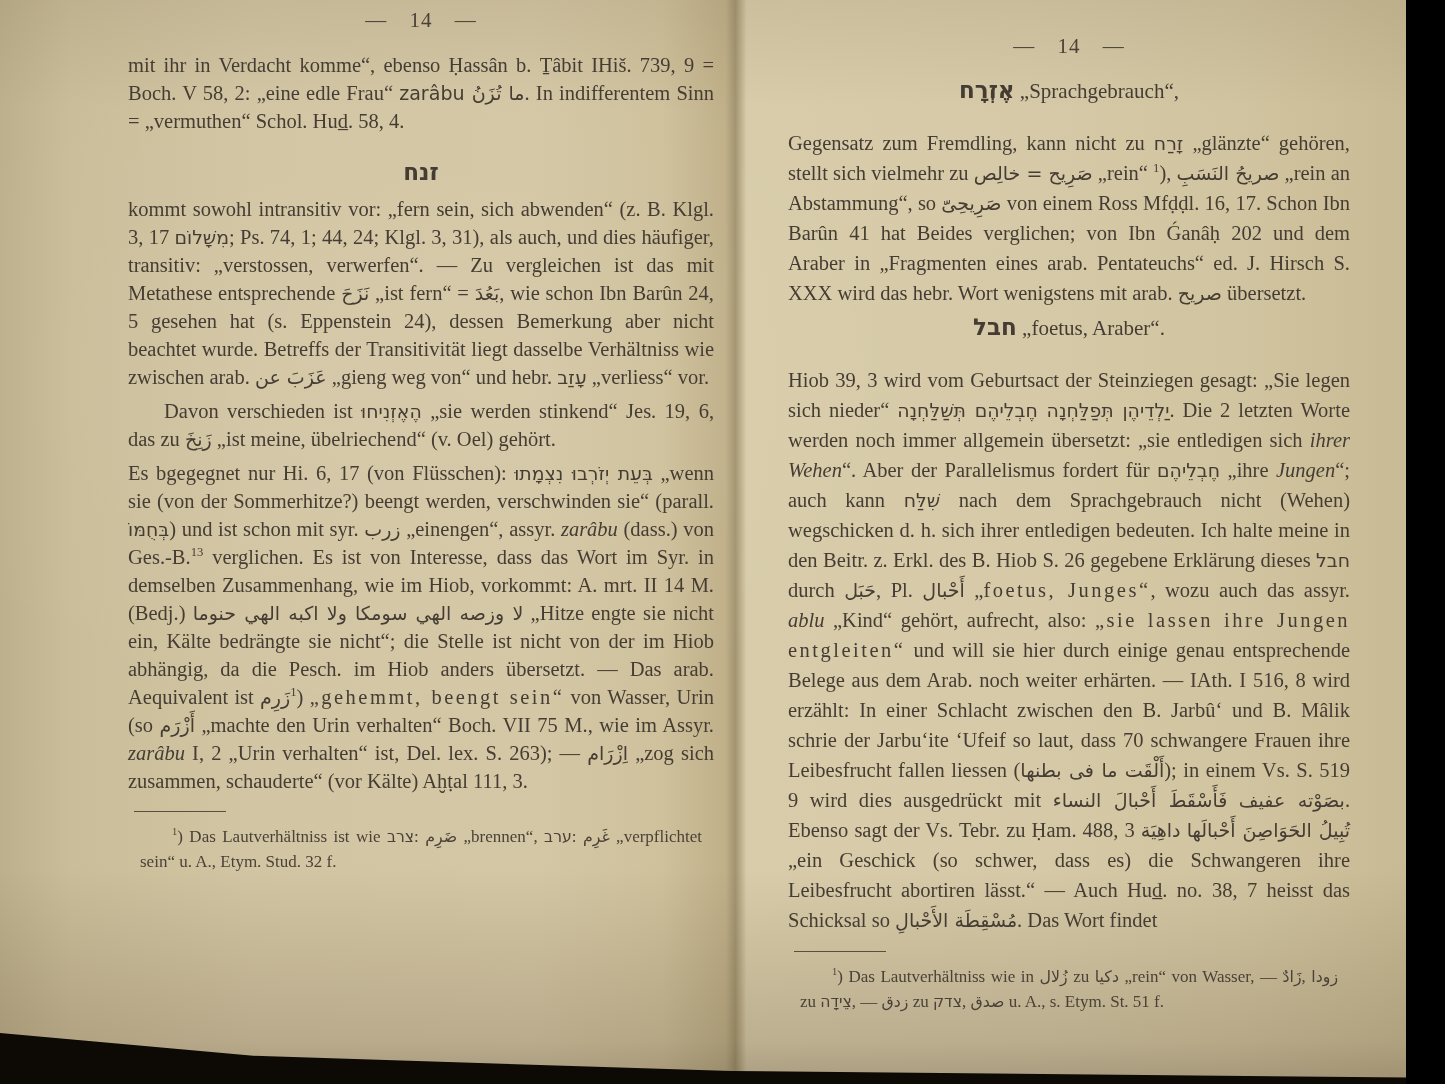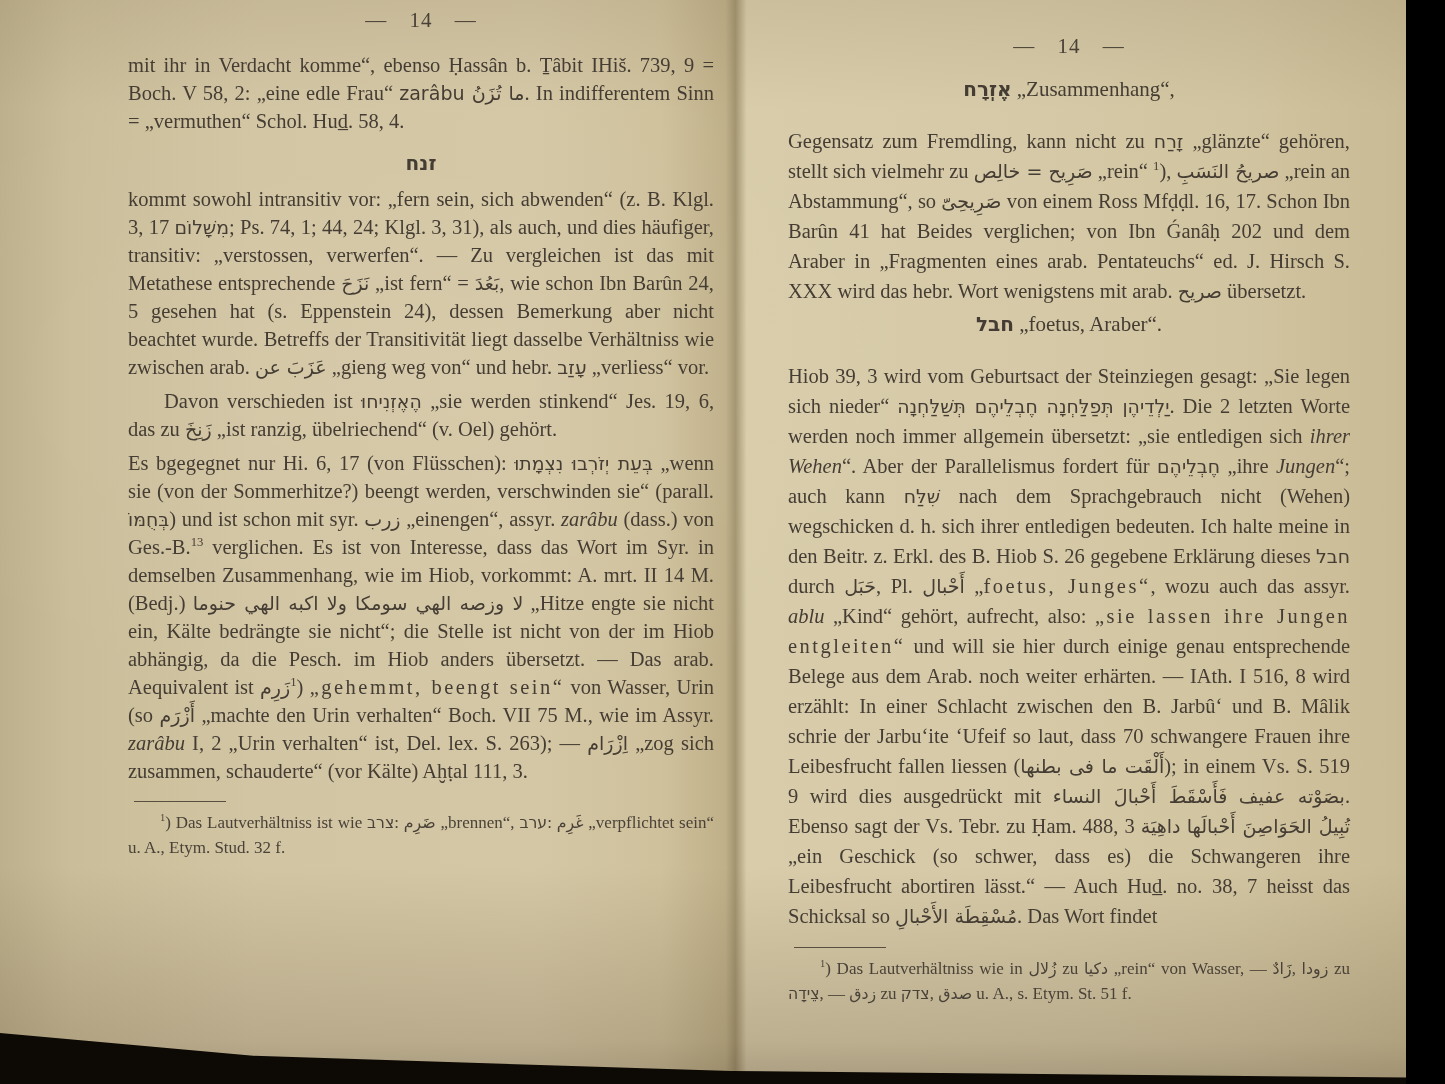--- a/index.html
+++ b/index.html
@@ -29,65 +29,65 @@
   .page-header{
     text-align:center;font-size:21px;word-spacing:16px;letter-spacing:1px;
     margin-bottom:18px;color:#4a4136;
   }
   .blk{margin:0;}
   .para{
     text-align:justify;font-size:20.5px;line-height:28px;margin:0 0 6px 0;
   }
   .col-right .para{line-height:30px;margin-top:24px;}
   .para.indent{text-indent:36px;}
-  .heading{text-align:center;margin:16px 0 9px 0;font-size:21px;}
+  .heading{text-align:center;margin:24px 0 9px 0;font-size:21px;}
   .col-right .heading{margin:6px 0 10px 0;}
   .rule{border:0;border-top:1.5px solid #5a4e40;width:92px;margin:16px 0 8px 6px;}
   .footnote{
-    text-align:justify;font-size:17px;line-height:25px;text-indent:32px;margin:0;
+    text-align:justify;font-size:17px;line-height:25px;text-indent:32px;margin:12px;
     color:#4a4238;
   }
   .seg{data:none;}
   .seg.n{}
   .seg.i{font-style:italic;}
   .seg.sp{letter-spacing:2.5px;}
   .seg.sup{vertical-align:super;font-size:0.62em;line-height:0;}
   .seg.ar{
     font-family:"DejaVu Sans","DejaVu Serif",sans-serif;
     font-size:0.93em;unicode-bidi:isolate;direction:rtl;
   }
   .seg.he{
     font-family:"DejaVu Sans","DejaVu Serif",sans-serif;
     font-size:0.92em;unicode-bidi:isolate;
   }
   .seg.hw{
     font-family:"DejaVu Sans","DejaVu Serif",sans-serif;
-    font-weight:bold;font-size:20px;unicode-bidi:isolate;
+    font-weight:bold;font-size:23px;unicode-bidi:isolate;
   }
 </style>
 </head>
 <body>
 
 <div class="photo">
   <div class="paper"></div>
 
   <div class="page-col col-left">
     <div class="page-header">— 14 —</div>
   <div class="blk para"><span class="seg n">mit ihr in Verdacht komme“, ebenso Ḥassân b. Ṯâbit IHiš. 739, 9 = Boch. V 58, 2: „eine edle Frau“ </span><span class="seg ar">ما تُزَنُ zarâbu</span><span class="seg n">.  In indifferentem Sinn = „vermuthen“ Schol. Hud̲. 58, 4.</span></div>
       <div class="blk heading"><span class="seg hw">זנח</span></div>
       <div class="blk para"><span class="seg n">kommt sowohl intransitiv vor: „fern sein, sich abwenden“ (z. B. Klgl. 3, 17 </span><span class="seg he">מִשָּׁלוֹם</span><span class="seg n">; Ps. 74, 1; 44, 24; Klgl. 3, 31), als auch, und dies häufiger, transitiv: „verstossen, verwerfen“. — Zu vergleichen ist das mit Metathese entsprechende </span><span class="seg ar">نَزَحَ</span><span class="seg n"> „ist fern“ = </span><span class="seg ar">بَعُدَ</span><span class="seg n">, wie schon Ibn Barûn 24, 5 gesehen hat (s. Eppenstein 24), dessen Bemerkung aber nicht beachtet wurde.  Betreffs der Transitivität liegt dasselbe Verhältniss wie zwischen arab. </span><span class="seg ar">عَزَبَ عن</span><span class="seg n"> „gieng weg von“ und hebr. </span><span class="seg he">עָזַב</span><span class="seg n"> „verliess“ vor.</span></div>
-      <div class="blk para indent"><span class="seg n">Davon verschieden ist </span><span class="seg he">הֶאֶזְנִיחוּ</span><span class="seg n"> „sie werden stinkend“ Jes. 19, 6, das zu </span><span class="seg ar">زَنِخَ</span><span class="seg n"> „ist ranzig, übelriechend“ (v. Oel) gehört.</span></div>
+      <div class="blk para indent"><span class="seg n">Davon verschieden ist </span><span class="seg he">הֶאֶזְנִיחוּ</span><span class="seg n"> „sie werden stinkend“ Jes. 19, 6, das zu </span><span class="seg ar">زَنِخَ</span><span class="seg n"> „ist meine, übelriechend“ (v. Oel) gehört.</span></div>
       <div class="blk para"><span class="seg n">Es bgegegnet nur Hi. 6, 17 (von Flüsschen): </span><span class="seg he">בְּעֵת יְזֹרְבוּ נִצְמָתוּ</span><span class="seg n"> „wenn sie (von der Sommerhitze?) beengt werden, verschwinden sie“ (parall. </span><span class="seg he">בְּחֻמּוֹ</span><span class="seg n">) und ist schon mit syr. </span><span class="seg ar">زرب</span><span class="seg n"> „einengen“, assyr. </span><span class="seg i">zarâbu</span><span class="seg n"> (dass.) von Ges.-B.</span><span class="seg sup">13</span><span class="seg n"> verglichen.  Es ist von Interesse, dass das Wort im Syr. in demselben Zusammenhang, wie im Hiob, vorkommt: A. mrt. II 14 M. (Bedj.) </span><span class="seg ar">لا وزصه الهي سومكا ولا اكبه الهي حنوما</span><span class="seg n"> „Hitze engte sie nicht ein, Kälte bedrängte sie nicht“; die Stelle ist nicht von der im Hiob abhängig, da die Pesch. im Hiob anders übersetzt. — Das arab. Aequivalent ist </span><span class="seg ar">زَرِم</span><span class="seg sup">1</span><span class="seg n">) </span><span class="seg sp">„gehemmt, beengt sein“</span><span class="seg n"> von Wasser, Urin (so </span><span class="seg ar">أَزْرَم</span><span class="seg n"> „machte den Urin verhalten“ Boch. VII 75 M., wie im Assyr. </span><span class="seg i">zarâbu</span><span class="seg n"> I, 2 „Urin verhalten“ ist, Del. lex. S. 263); — </span><span class="seg ar">اِزْرَام</span><span class="seg n"> „zog sich zusammen, schauderte“ (vor Kälte) Aḫṭal 111, 3.</span></div>
       <hr class="blk rule">
       <div class="blk footnote"><span class="seg sup">1</span><span class="seg n">) Das Lautverhältniss ist wie </span><span class="seg he">צרב</span><span class="seg n">: </span><span class="seg ar">ضَرِم</span><span class="seg n"> „brennen“, </span><span class="seg he">ערב</span><span class="seg n">: </span><span class="seg ar">غَرِم</span><span class="seg n"> „verpflichtet sein“ u. A., Etym. Stud. 32 f.</span></div>
     </div>
 
   <div class="page-col col-right">
     <div class="page-header">— 14 —</div>
-  <div class="blk heading"><span class="seg hw">אֶזְרָח</span><span class="seg n"> „Zusammenhang“,</span></div>
+  <div class="blk heading"><span class="seg hw">אֶזְרָח</span><span class="seg n"> „Sprachgebrauch“,</span></div>
       <div class="blk para"><span class="seg n">Gegensatz zum Fremdling, kann nicht zu </span><span class="seg he">זָרַח</span><span class="seg n"> „glänzte“ gehören, stellt sich vielmehr zu </span><span class="seg ar">صَرِيح = خالِص</span><span class="seg n"> „rein“ </span><span class="seg sup">1</span><span class="seg n">), </span><span class="seg ar">صريحُ النَسَبِ</span><span class="seg n"> „rein an Abstammung“, so </span><span class="seg ar">صَرِيحِىّ</span><span class="seg n"> von einem Ross Mfḍḍl. 16, 17.  Schon Ibn Barûn 41 hat Beides verglichen; von Ibn Ǵanâḥ 202 und dem Araber in „Fragmenten eines arab. Pentateuchs“ ed. J. Hirsch S. XXX wird das hebr. Wort wenigstens mit arab. </span><span class="seg ar">صريح</span><span class="seg n"> übersetzt.</span></div>
       <div class="blk heading"><span class="seg hw">חבל</span><span class="seg n"> „foetus, Araber“.</span></div>
       <div class="blk para"><span class="seg n">Hiob 39, 3 wird vom Geburtsact der Steinziegen gesagt: „Sie legen sich nieder“ </span><span class="seg he">יַלְדֵיהֶן תְּפַלַּחְנָה חֶבְלֵיהֶם תְּשַׁלַּחְנָה</span><span class="seg n">.  Die 2 letzten Worte werden noch immer allgemein übersetzt: „sie entledigen sich </span><span class="seg i">ihrer Wehen</span><span class="seg n">“.  Aber der Parallelismus fordert für </span><span class="seg he">חֶבְלֵיהֶם</span><span class="seg n"> „ihre </span><span class="seg i">Jungen</span><span class="seg n">“; auch kann </span><span class="seg he">שִׁלַּח</span><span class="seg n"> nach dem Sprachgebrauch nicht (Wehen) wegschicken d. h. sich ihrer entledigen bedeuten.  Ich halte meine in den Beitr. z. Erkl. des B. Hiob S. 26 gegebene Erklärung dieses </span><span class="seg he">חבל</span><span class="seg n"> durch </span><span class="seg ar">حَبَل</span><span class="seg n">, Pl. </span><span class="seg ar">أَحْبال</span><span class="seg n"> </span><span class="seg sp">„foetus, Junges“</span><span class="seg n">, wozu auch das assyr. </span><span class="seg i">ablu</span><span class="seg n"> „Kind“ gehört, aufrecht, also: </span><span class="seg sp">„sie lassen ihre Jungen entgleiten“</span><span class="seg n"> und will sie hier durch einige genau entsprechende Belege aus dem Arab. noch weiter erhärten. — IAth. I 516, 8 wird erzählt: In einer Schlacht zwischen den B. Jarbû‘ und B. Mâlik schrie der Jarbu‘ite ‘Ufeif so laut, dass 70 schwangere Frauen ihre Leibesfrucht fallen liessen (</span><span class="seg ar">أَلْقَت ما فى بطنها</span><span class="seg n">); in einem Vs. S. 519 9 wird dies ausgedrückt mit </span><span class="seg ar">فَأَسْقَطَ أَحْبالَ النساء</span><span class="seg n"> </span><span class="seg ar">بصَوْته عفيف</span><span class="seg n">.  Ebenso sagt der Vs. Tebr. zu Ḥam. 488, 3 </span><span class="seg ar">داهِيَة</span><span class="seg n"> </span><span class="seg ar">تُبِيلُ الحَوَاصِنَ أَحْبالَها</span><span class="seg n"> „ein Geschick (so schwer, dass es) die Schwangeren ihre Leibesfrucht abortiren lässt.“ — Auch Hud̲. no. 38, 7 heisst das Schicksal so </span><span class="seg ar">مُسْقِطَة الأَحْبالِ</span><span class="seg n">.  Das Wort findet</span></div>
       <hr class="blk rule">
       <div class="blk footnote"><span class="seg sup">1</span><span class="seg n">) Das Lautverhältniss wie in </span><span class="seg ar">زُلال</span><span class="seg n"> zu </span><span class="seg ar">دكيا</span><span class="seg n"> „rein“ von Wasser, — </span><span class="seg ar">زَادٌ</span><span class="seg n">, </span><span class="seg ar">زودا</span><span class="seg n"> zu </span><span class="seg he">צֵידָה</span><span class="seg n">, — </span><span class="seg ar">زدق</span><span class="seg n"> zu </span><span class="seg he">צדק</span><span class="seg n">, </span><span class="seg ar">صدق</span><span class="seg n"> u. A., s. Etym. St. 51 f.</span></div>
     </div>
 
   <div class="bottom-edge"></div>
 </div>
 

